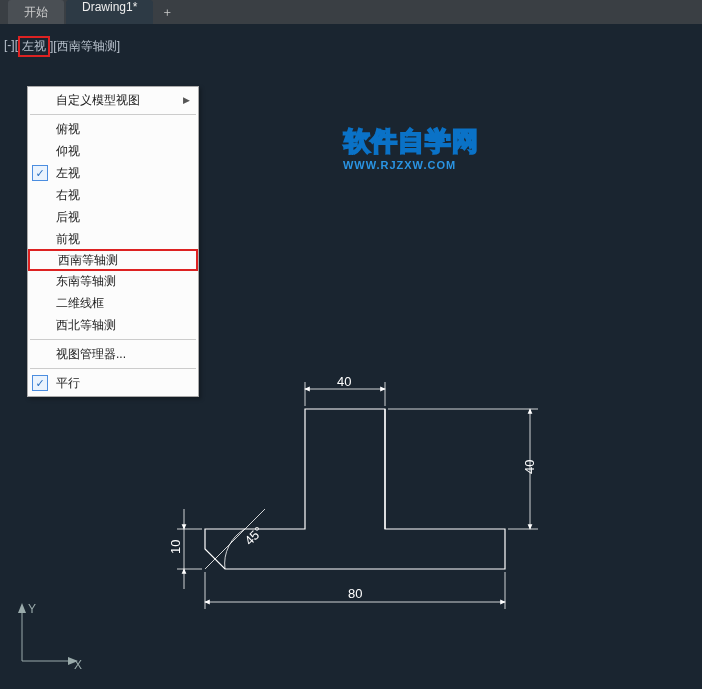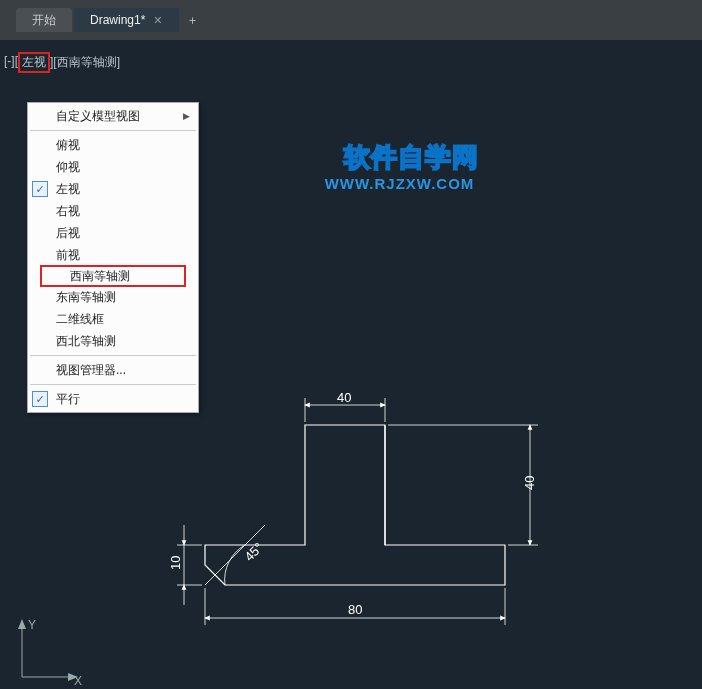--- a/index.html
+++ b/index.html
@@ -9,42 +9,43 @@
       background: #1a2530;
       font-family: "Microsoft YaHei", SimSun, Arial, sans-serif;
       font-size: 12px;
       color: #ccc;
       position: relative;
       overflow: hidden;
     }
 
     
     .top-bar {
-      height: 40px;
+      height: 24px;
       background: #3a3f44;
       display: flex;
-      align-items: center;
-      padding-left: 16px;
+      align-items: flex-end;
+      padding-left: 8px;
       gap: 2px;
     }
     .tab {
       height: 24px;
       padding: 0 16px;
       display: flex;
       align-items: center;
       background: #4a4f54;
       color: #ccc;
       border-top-left-radius: 3px;
       border-top-right-radius: 3px;
       font-size: 12px;
       gap: 8px;
     }
     .tab.active {
       background: #2d3a45;
       color: #eee;
+      flex-direction: column;
     }
     .tab .close {
       color: #999;
       font-size: 11px;
     }
     .tab-plus {
       height: 24px;
       width: 24px;
       display: flex;
       align-items: center;
@@ -102,21 +103,21 @@
     }
     .menu-item.submenu::after {
       content: "▶";
       position: absolute;
       right: 8px;
       font-size: 9px;
       color: #555;
     }
     .menu-item.highlight-red {
       border: 2px solid #d22;
-      margin: -1px 12px;
+      margin: -1px 0;
     }
     .menu-sep {
       height: 1px;
       background: #ccc;
       margin: 3px 2px;
     }
     .menu-check {
       position: absolute;
       left: 4px;
       top: 3px;
@@ -140,21 +141,21 @@
     }
     .watermark .line1 {
       font-size: 26px;
       font-weight: bold;
       color: #fff;
       -webkit-text-stroke: 2px #0a72c7;
       letter-spacing: 1px;
       margin-left: 24px;
     }
     .watermark .line2 {
-      font-size: 15px;
+      font-size: 11px;
       color: #2a94e3;
       font-weight: bold;
       letter-spacing: 1px;
     }
 
     
     .drawing-svg {
       position: absolute;
       left: 170px;
       top: 350px;

